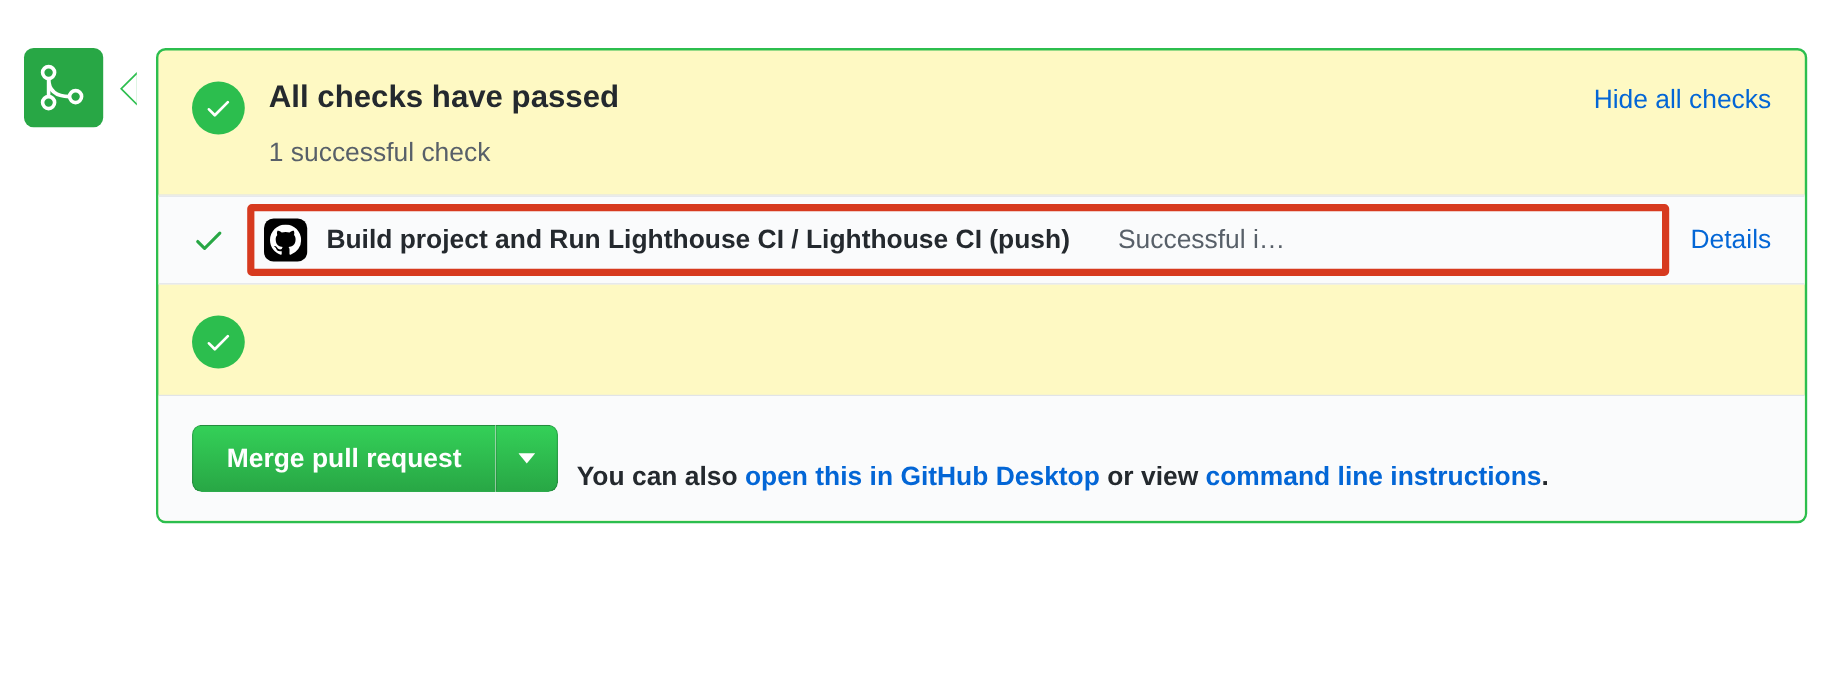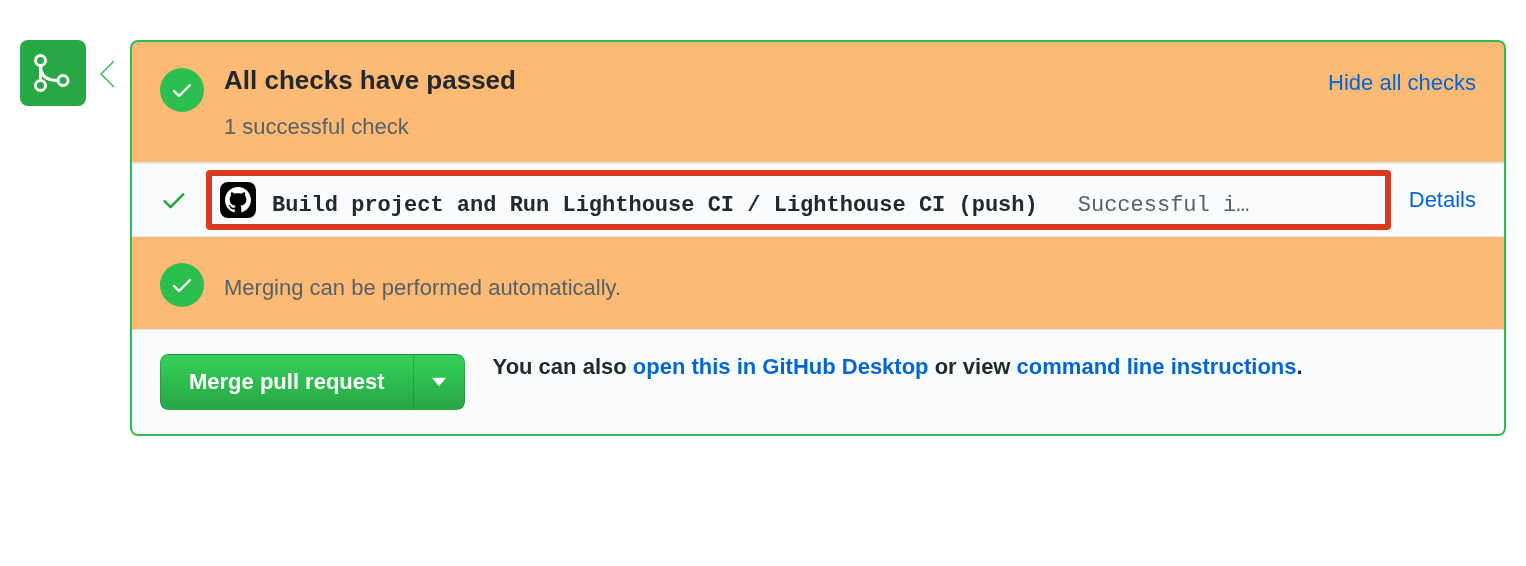--- a/index.html
+++ b/index.html
@@ -47,21 +47,21 @@
     border-top: 12px solid transparent;
     border-bottom: 12px solid transparent;
     border-right: 12px solid #fff;
     z-index: 4;
   }
   .merge-box {
     margin-left: 44px;
     flex: 1;
     border: 2px solid #2cbe4e;
     border-radius: 8px;
-    background: #fdba74;
+    background: #fef9c3;
     overflow: hidden;
     position: relative;
   }
   .section {
     padding: 22px 28px;
     display: flex;
     align-items: flex-start;
     gap: 20px;
     border-bottom: 1px solid #e1e4e8;
     position: relative;
@@ -113,26 +113,25 @@
     width: 28px;
     height: 28px;
     color: #28a745;
     flex-shrink: 0;
   }
   .highlight-box {
     border: 6px solid #d73a1f;
     border-radius: 4px;
     padding: 6px 14px 6px 8px;
     display: flex;
-    align-items: flex-end;
+    align-items: center;
     gap: 16px;
     flex: 1;
     min-width: 0;
     margin: -12px 0;
-    font-family: Liberation Mono, monospace;
   }
   .gh-icon {
     width: 36px;
     height: 36px;
     border-radius: 8px;
     background: #000;
     display: flex;
     align-items: center;
     justify-content: center;
     flex-shrink: 0;
@@ -157,22 +156,22 @@
   .details-link {
     color: #0366d6;
     font-size: 22px;
     cursor: pointer;
     white-space: nowrap;
   }
   .merge-footer {
     padding: 24px 28px;
     background: #fafbfc;
     display: flex;
-    align-items: flex-start;
-    gap: 28px;
+    align-items: flex-end;
+    gap: 16px;
     flex-wrap: wrap;
   }
   .btn-group {
     display: inline-flex;
     border-radius: 8px;
     overflow: hidden;
   }
   .btn-merge {
     background: linear-gradient(#34d058, #28a745);
     color: #fff;
@@ -256,21 +255,20 @@
       <span class="details-link">Details</span>
     </div>
 
     <div class="section">
       <div class="status-circle">
         <svg viewBox="0 0 16 16">
           <path fill="#fff" d="M13.78 4.22a.75.75 0 0 1 0 1.06l-7.25 7.25a.75.75 0 0 1-1.06 0L2.22 9.28a.75.75 0 1 1 1.06-1.06L6 10.94l6.72-6.72a.75.75 0 0 1 1.06 0z"></path>
         </svg>
       </div>
       <div class="section-body">
-        <div class="section-sub">Merging can be performed automatically.</div>
       </div>
     </div>
 
     <div class="merge-footer">
       <div class="btn-group">
         <button class="btn-merge">Merge pull request</button>
         <button class="btn-caret">
           <svg viewBox="0 0 10 6">
             <path fill="#fff" d="M0 0 L10 0 L5 6 Z"></path>
           </svg>

